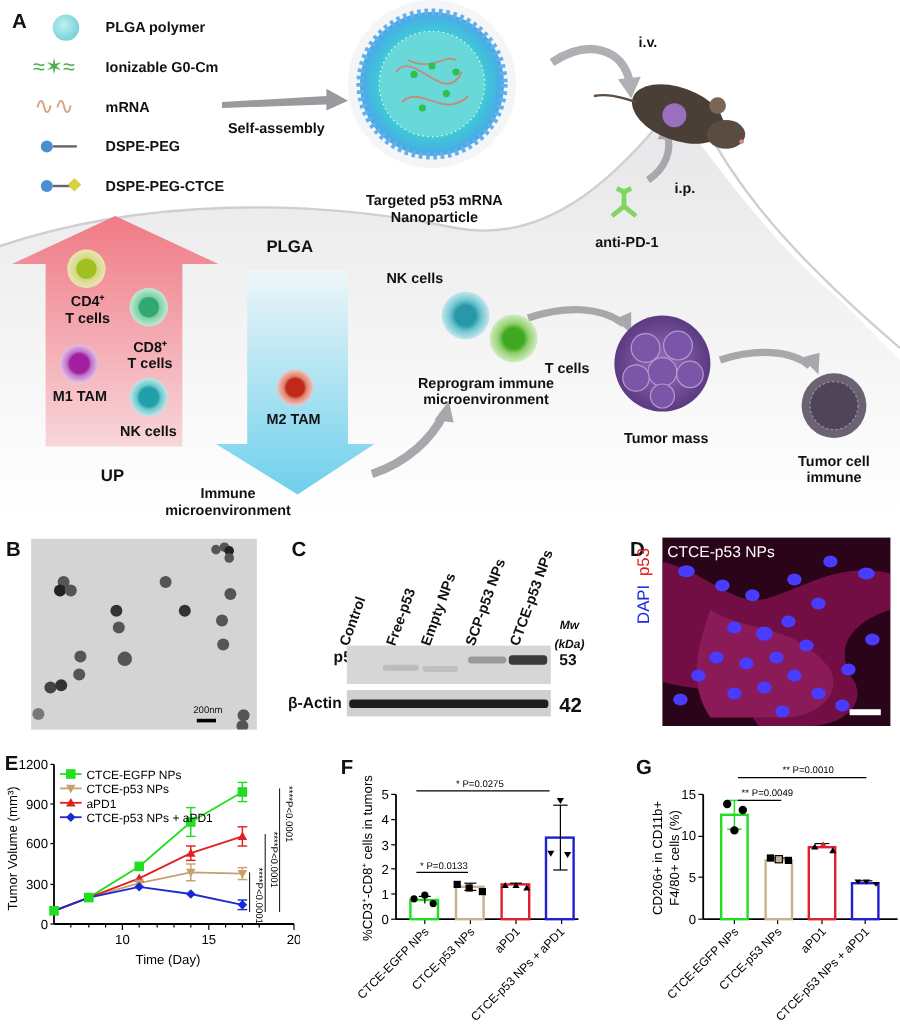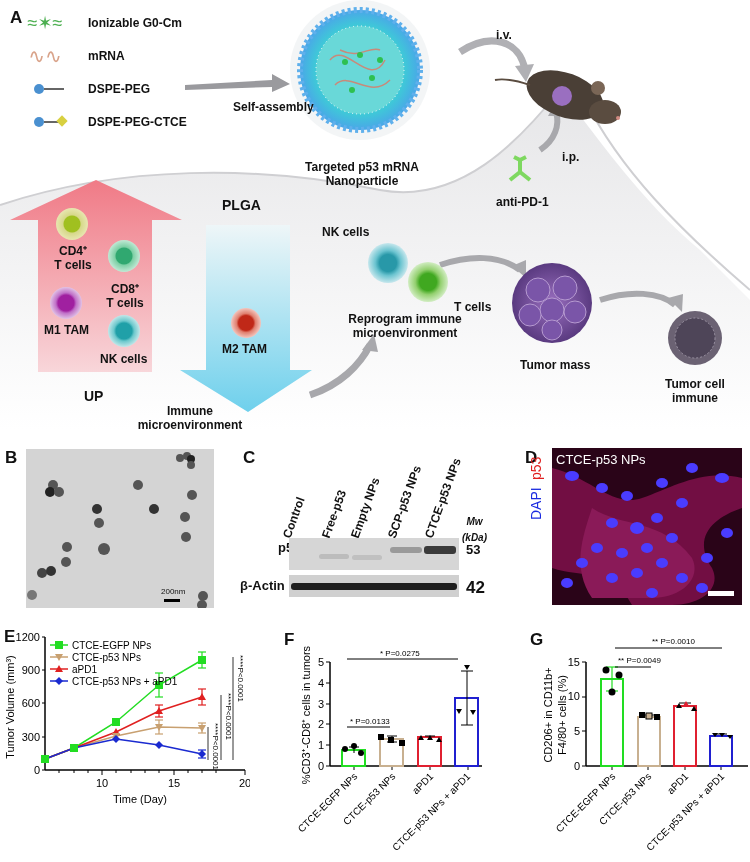--- a/index.html
+++ b/index.html
@@ -103,20 +103,24 @@
     <g>
       <circle cx="695" cy="338" r="27" fill="#6b6273"></circle>
       <circle cx="695" cy="338" r="20" fill="#4e4558" stroke="#9a92a2" stroke-dasharray="2 2"></circle>
     </g>
   </svg>
 
   <div class="abs plabel" style="left:10px;top:8px;">A</div>
 
   <div class="abs" style="left:22px;top:6px;width:170px;">
     <div style="display:flex;align-items:center;height:33px;">
+      <span style="display:inline-block;width:22px;height:22px;border-radius:50%;background:radial-gradient(circle at 40% 40%,#bff0f0,#5cc6cc);margin:0 22px 0 22px;"></span>
+      <span class="lbl">PLGA polymer</span>
+    </div>
+    <div style="display:flex;align-items:center;height:33px;">
       <span style="display:inline-block;width:46px;text-align:center;color:#4caf50;font-size:18px;margin-right:20px;">≈✶≈</span>
       <span class="lbl">Ionizable G0-Cm</span>
     </div>
     <div style="display:flex;align-items:center;height:33px;">
       <span style="display:inline-block;width:46px;text-align:center;color:#d9a38a;font-size:20px;margin-right:20px;">∿∿</span>
       <span class="lbl">mRNA</span>
     </div>
     <div style="display:flex;align-items:center;height:33px;">
       <span style="display:inline-block;width:46px;margin-right:20px;position:relative;height:14px;">
         <span style="position:absolute;left:12px;top:2px;width:10px;height:10px;border-radius:50%;background:#4a90d0;"></span>
@@ -127,26 +131,26 @@
     <div style="display:flex;align-items:center;height:33px;">
       <span style="display:inline-block;width:46px;margin-right:20px;position:relative;height:14px;">
         <span style="position:absolute;left:12px;top:2px;width:10px;height:10px;border-radius:50%;background:#4a90d0;"></span>
         <span style="position:absolute;left:22px;top:6px;width:16px;height:2px;background:#666;"></span>
         <span style="position:absolute;left:36px;top:2px;width:8px;height:8px;background:#d8d040;transform:rotate(45deg);"></span>
       </span>
       <span class="lbl">DSPE-PEG-CTCE</span>
     </div>
   </div>
 
-  <div class="abs lbl" style="left:190px;top:100px;margin-left:43px;">Self-assembly</div>
+  <div class="abs lbl" style="left:190px;top:100px;">Self-assembly</div>
   <div class="abs lbl ctr" style="left:292px;top:160px;width:140px;line-height:14px;">
     <div>Targeted p53 mRNA</div>
     <div>Nanoparticle</div>
   </div>
-  <div class="abs lbl" style="left:496px;top:28px;">i.v.</div>
+  <div class="abs lbl" style="left:532px;top:28px;">i.v.</div>
   <div class="abs lbl" style="left:562px;top:150px;">i.p.</div>
   <div class="abs lbl" style="left:496px;top:195px;">anti-PD-1</div>
 
 
   <div class="abs" style="left:56px;top:208px;width:32px;height:32px;border-radius:50%;background:radial-gradient(circle,#a0c020 35%,#d6d88a 40%,#e8e6b0 70%);"></div>
   <div class="abs lbl ctr" style="left:48px;top:244px;width:50px;line-height:14px;">
     <div>CD4⁺</div>
     <div>T cells</div>
   </div>
   <div class="abs" style="left:108px;top:240px;width:32px;height:32px;border-radius:50%;background:radial-gradient(circle,#30a870 35%,#7ccfa4 40%,#c0e8d4 70%);"></div>

